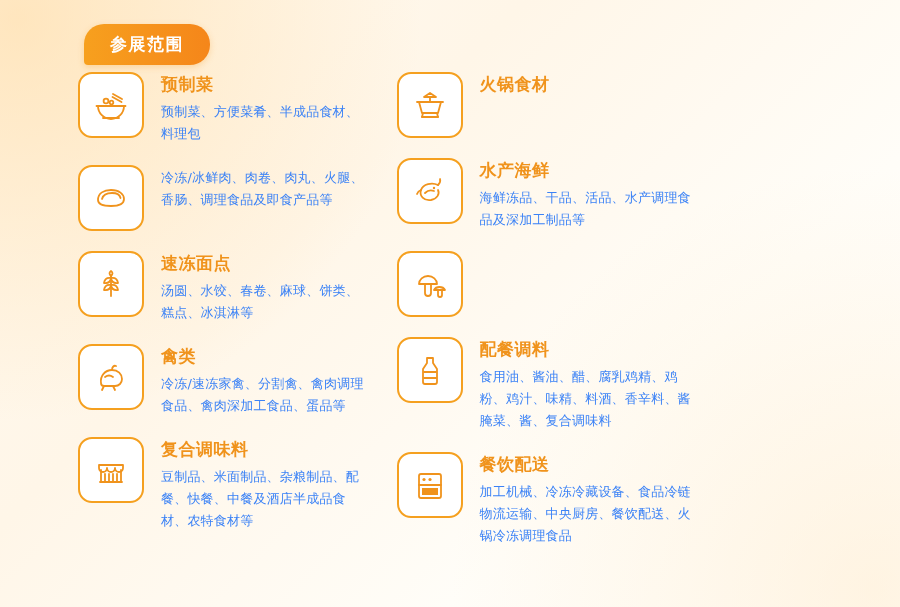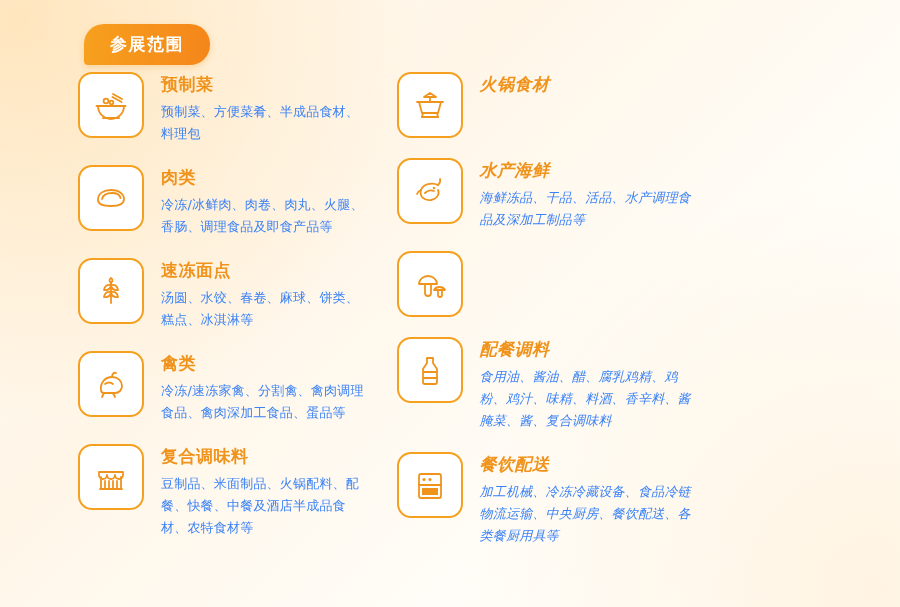--- a/index.html
+++ b/index.html
@@ -42,21 +42,21 @@
     left: 0;
     top: 72px;
     width: 774px;
     display: flex;
   }
   .col {
     width: 450px;
     box-sizing: border-box;
   }
   .col.left { padding-left: 78px; padding-right: 22px; }
-  .col.right { padding-left: 8px; padding-right: 74px; font-style: italic; }
+  .col.right { padding-left: 8px; padding-right: 74px; }
 
   .item {
     display: flex;
     align-items: flex-start;
     margin-bottom: 20px;
   }
   .item-icon {
     flex: 0 0 auto;
     width: 66px;
     height: 66px;
@@ -119,21 +119,20 @@
     </div>
 
     <div class="item">
       <div class="item-icon">
         <svg width="40" height="40" viewBox="0 0 40 40" fill="none" stroke="#f0931c" stroke-width="1.8" stroke-linecap="round" stroke-linejoin="round">
           <path d="M7 22 C7 15 13 12 20 12 C28 12 33 16 33 21 C33 26 27 28 20 28 C12 28 7 26 7 22 z"></path>
           <path d="M11 21 C12 17 16 15 21 15 C26 15 29 17 29.5 20"></path>
         </svg>
       </div>
       <div class="item-text">
-        <div class="item-title">肉类</div>
         <div class="item-desc">冷冻/冰鲜肉、肉卷、肉丸、火腿、香肠、调理食品及即食产品等</div>
       </div>
     </div>
 
     <div class="item">
       <div class="item-icon">
         <svg width="40" height="40" viewBox="0 0 40 40" fill="none" stroke="#f0931c" stroke-width="1.8" stroke-linecap="round" stroke-linejoin="round">
           <path d="M20 32 V12"></path>
           <path d="M20 14 q-6 -1 -7 5 q6 1 7 -5 z"></path>
           <path d="M20 14 q6 -1 7 5 q-6 1 -7 -5 z"></path>
@@ -171,21 +170,21 @@
           <path d="M10 20 v12 h20 v-12"></path>
           <path d="M14 24 v8"></path>
           <path d="M18 24 v8"></path>
           <path d="M22 24 v8"></path>
           <path d="M26 24 v8"></path>
           <path d="M9 32 h22"></path>
         </svg>
       </div>
       <div class="item-text">
         <div class="item-title">复合调味料</div>
-        <div class="item-desc">豆制品、米面制品、火锅配料、配餐、快餐、中餐及酒店半成品食材、农特食材等</div>
+        <div class="item-desc">豆制品、米面制品、杂粮制品、配餐、快餐、中餐及酒店半成品食材、农特食材等</div>
       </div>
     </div>
 
   </div>
 
   <div class="col right">
 
     <div class="item">
       <div class="item-icon">
         <svg width="40" height="40" viewBox="0 0 40 40" fill="none" stroke="#f0931c" stroke-width="1.8" stroke-linecap="round" stroke-linejoin="round">
@@ -249,19 +248,19 @@
         <svg width="40" height="40" viewBox="0 0 40 40" fill="none" stroke="#f0931c" stroke-width="1.8" stroke-linecap="round" stroke-linejoin="round">
           <rect x="9" y="9" width="22" height="24" rx="2"></rect>
           <path d="M9 20 h22"></path>
           <circle cx="14" cy="14.5" r="1.6" fill="#f0931c" stroke="none"></circle>
           <circle cx="20" cy="14.5" r="1.6" fill="#f0931c" stroke="none"></circle>
           <rect x="12" y="23" width="16" height="7" fill="#f0931c" stroke="none"></rect>
         </svg>
       </div>
       <div class="item-text">
         <div class="item-title">餐饮配送</div>
-        <div class="item-desc">加工机械、冷冻冷藏设备、食品冷链物流运输、中央厨房、餐饮配送、各类餐厨用具等</div>
+        <div class="item-desc">加工机械、冷冻冷藏设备、食品冷链物流运输、中央厨房、餐饮配送、火锅冷冻调理食品</div>
       </div>
     </div>
 
   </div>
 
 </div>
 
 </body></html>

